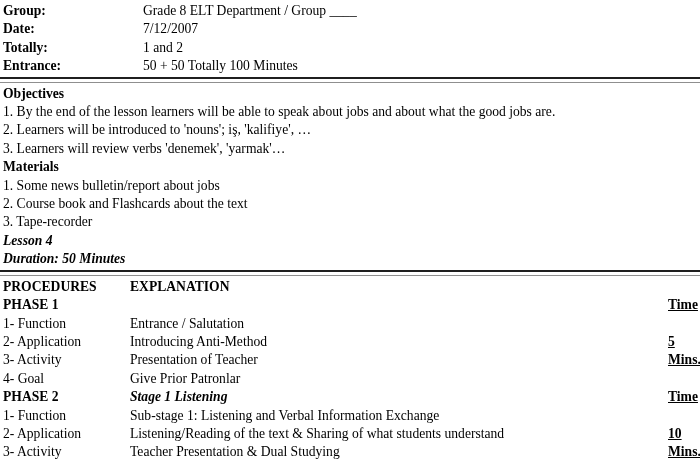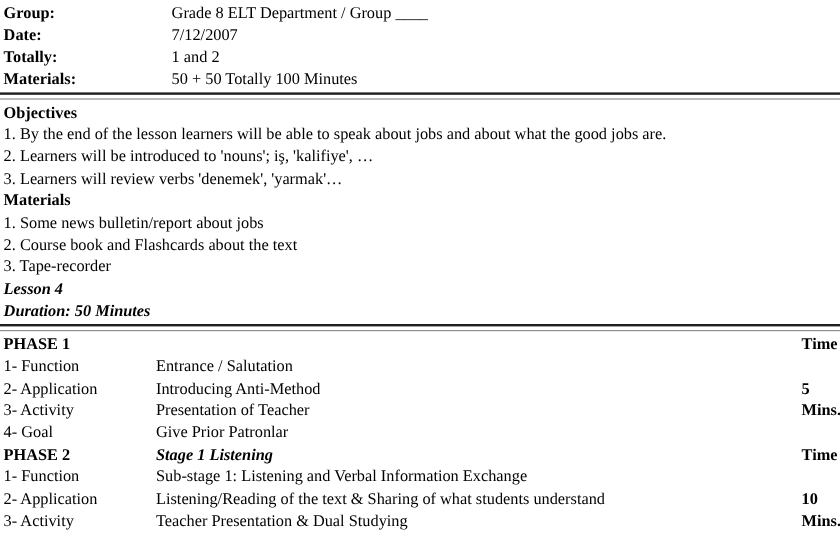--- a/index.html
+++ b/index.html
@@ -25,42 +25,42 @@
     width: 700px;
     margin: 1px 0 2px -3px;
     height: 6px;
     border-top: 2px solid #1f1f1f;
     border-bottom: 1px solid #8f8f8f;
   }
 
   .proc-row { display: flex; }
   .pc1 { flex: 0 0 127px; width: 127px; white-space: nowrap; }
   .pc2 { flex: 1; white-space: nowrap; overflow: hidden; }
-  .pc3 { flex: 0 0 32px; width: 32px; font-weight: bold; white-space: nowrap; }
+  .pc3 { flex: 0 0 32px; width: 32px; font-weight: bold; white-space: nowrap; text-decoration: underline; }
 </style>
 </head>
 <body>
 
 <div class="page">
 
   <section id="meta">
       <div class="meta-row">
         <span class="meta-label">Group:</span>
         <span class="meta-value">Grade 8 ELT Department / Group ____</span>
       </div>
       <div class="meta-row">
         <span class="meta-label">Date:</span>
         <span class="meta-value">7/12/2007</span>
       </div>
       <div class="meta-row">
         <span class="meta-label">Totally:</span>
         <span class="meta-value">1 and 2</span>
       </div>
       <div class="meta-row">
-        <span class="meta-label">Materials:</span>
+        <span class="meta-label">Entrance:</span>
         <span class="meta-value">50 + 50 Totally 100 Minutes</span>
       </div>
     </section>
 
   <div class="rule"></div>
 
   <section>
     <div class="b">Objectives</div>
     <div id="objectives-list">
         <div>1. By the end of the lesson learners will be able to speak about jobs and about what the good jobs are.</div>
@@ -77,20 +77,25 @@
         <div>3. Tape-recorder</div>
       </div>
   </section>
 
   <div class="bi">Lesson 4</div>
   <div class="bi">Duration: 50 Minutes</div>
 
   <div class="rule"></div>
 
   <section id="procedures">
+      <div class="proc-row">
+        <span class="pc1 b">PROCEDURES</span>
+        <span class="pc2"><span class="b">EXPLANATION</span></span>
+        <span class="pc3"></span>
+      </div>
       <div class="proc-row">
         <span class="pc1 b">PHASE 1</span>
         <span class="pc2"></span>
         <span class="pc3">Time</span>
       </div>
       <div class="proc-row">
         <span class="pc1">1- Function</span>
         <span class="pc2"><span>Entrance / Salutation</span></span>
         <span class="pc3"></span>
       </div>

